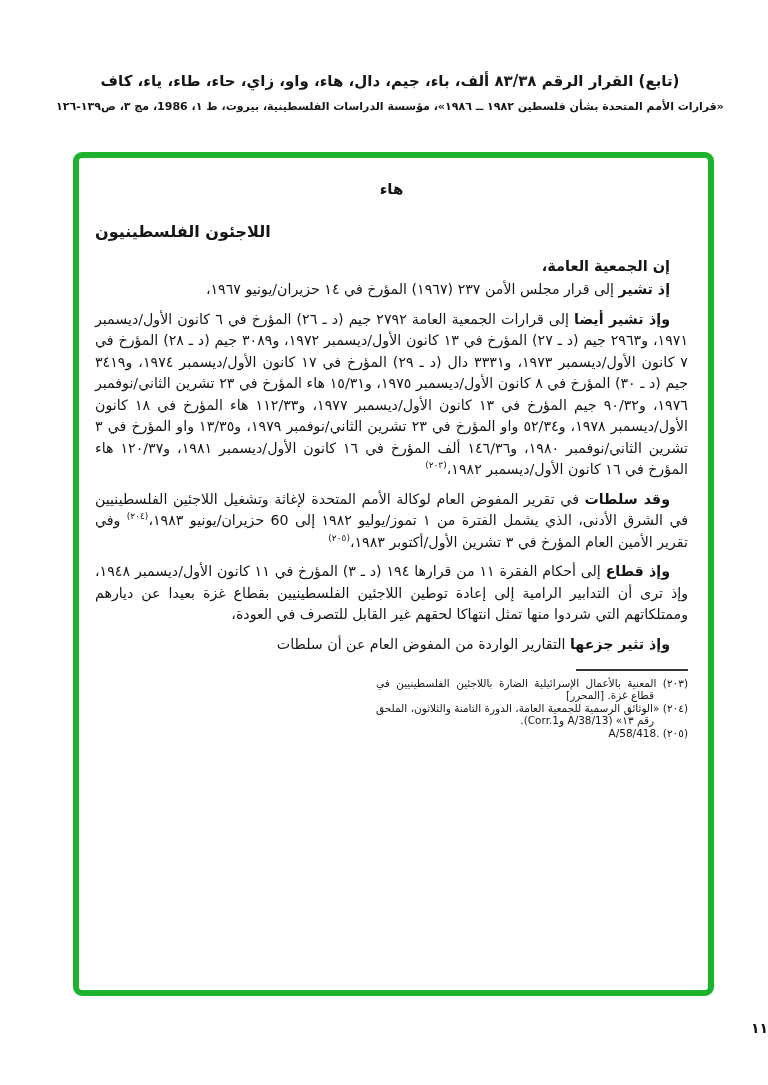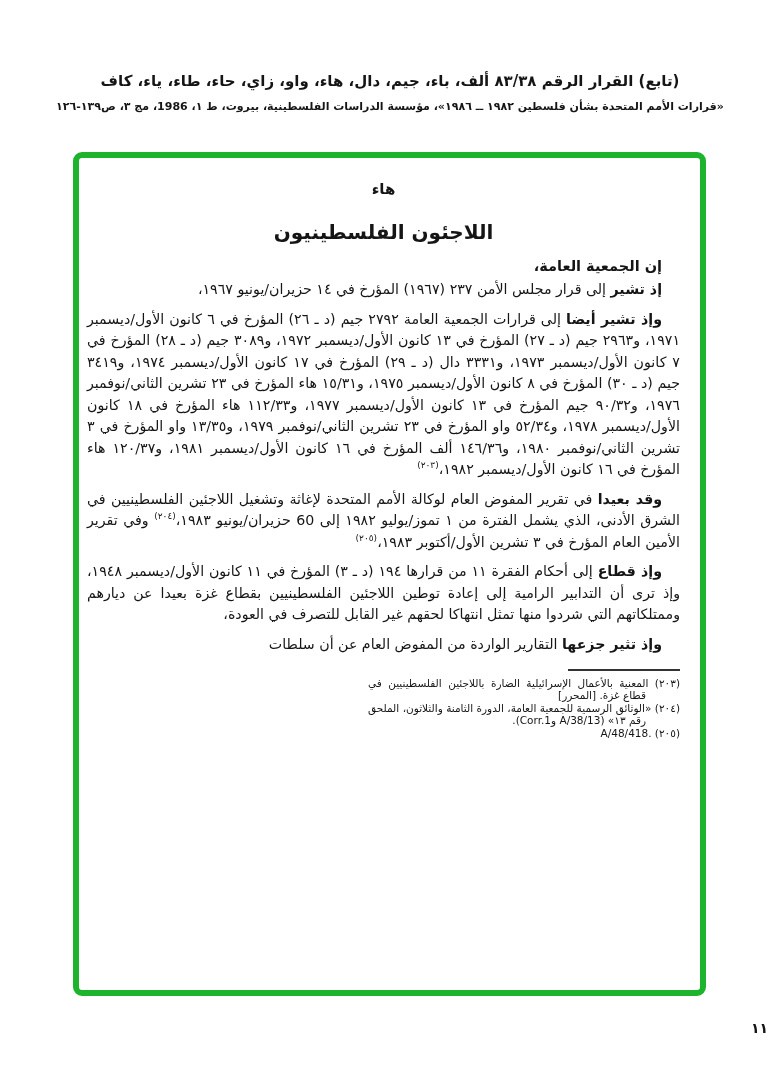--- a/index.html
+++ b/index.html
@@ -10,24 +10,24 @@
     direction:rtl;
   }
   
   .cite-header{position:absolute;top:72px;right:0;left:0;text-align:center;padding-left:12px;}
   .cite-line1{font-size:15px;font-weight:bold;letter-spacing:0;}
   .cite-line2{font-size:11px;font-weight:bold;margin-top:10px;}
   
   .doc-frame{
     position:absolute;top:152px;left:73px;width:593px;height:818px;
     border:6px solid #1db32c;border-radius:9px;background:#fff;
-    padding:14px 20px 0 8px;
+    padding:14px 20px 0 16px;
   }
   .section-letter{text-align:center;font-weight:bold;font-size:15px;margin:8px 0 18px 0;}
-  .doc-title{text-align:center;font-weight:bold;font-size:20px;line-height:32px;margin-bottom:10px;}
+  .doc-title{text-align:left;font-weight:bold;font-size:16px;line-height:32px;margin-bottom:10px;}
   .salutation{font-weight:bold;font-size:14.5px;text-indent:18px;margin:4px 0 5px 0;}
   .para{
     font-size:14.2px;line-height:21.5px;text-align:justify;
     text-indent:18px;margin:0 0 8px 0;
   }
   .para .lead{font-weight:bold;}
   .para sup{font-size:9px;line-height:0;}
   
   .footnote-sep{
     width:112px;height:0;border-top:2px solid #333;
@@ -55,26 +55,26 @@
 <div class="doc-frame" style="border-color: rgb(29, 179, 44);">
   <div class="section-letter">هاء</div>
   <div class="doc-title">
     <div>اللاجئون الفلسطينيون</div>
   </div>
   <div class="salutation">إن الجمعية العامة،</div>
 
   <div id="paragraph-list">
       <p class="para"><span class="lead">إذ تشير</span><span> إلى قرار مجلس الأمن ٢٣٧ (١٩٦٧) المؤرخ في ١٤ حزيران/يونيو ١٩٦٧،</span></p>
       <p class="para"><span class="lead">وإذ تشير أيضا</span><span> إلى قرارات الجمعية العامة ٢٧٩٢ جيم (د ـ ٢٦) المؤرخ في ٦ كانون الأول/ديسمبر ١٩٧١، و٢٩٦٣ جيم (د ـ ٢٧) المؤرخ في ١٣ كانون الأول/ديسمبر ١٩٧٢، و٣٠٨٩ جيم (د ـ ٢٨) المؤرخ في ٧ كانون الأول/ديسمبر ١٩٧٣، و٣٣٣١ دال (د ـ ٢٩) المؤرخ في ١٧ كانون الأول/ديسمبر ١٩٧٤، و٣٤١٩ جيم (د ـ ٣٠) المؤرخ في ٨ كانون الأول/ديسمبر ١٩٧٥، و١٥/٣١ هاء المؤرخ في ٢٣ تشرين الثاني/نوفمبر ١٩٧٦، و٩٠/٣٢ جيم المؤرخ في ١٣ كانون الأول/ديسمبر ١٩٧٧، و١١٢/٣٣ هاء المؤرخ في ١٨ كانون الأول/ديسمبر ١٩٧٨، و٥٢/٣٤ واو المؤرخ في ٢٣ تشرين الثاني/نوفمبر ١٩٧٩، و١٣/٣٥ واو المؤرخ في ٣ تشرين الثاني/نوفمبر ١٩٨٠، و١٤٦/٣٦ ألف المؤرخ في ١٦ كانون الأول/ديسمبر ١٩٨١، و١٢٠/٣٧ هاء المؤرخ في ١٦ كانون الأول/ديسمبر ١٩٨٢،</span><sup>(٢٠٣)</sup></p>
-      <p class="para"><span class="lead">وقد بعيدا</span><span> في تقرير المفوض العام لوكالة الأمم المتحدة لإغاثة وتشغيل اللاجئين الفلسطينيين في الشرق الأدنى، الذي يشمل الفترة من ١ تموز/يوليو ١٩٨٢ إلى 60 حزيران/يونيو ١٩٨٣،</span><sup>(٢٠٤)</sup><span> وفي تقرير الأمين العام المؤرخ في ٣ تشرين الأول/أكتوبر ١٩٨٣،</span><sup>(٢٠٥)</sup></p>
+      <p class="para"><span class="lead">وقد سلطات</span><span> في تقرير المفوض العام لوكالة الأمم المتحدة لإغاثة وتشغيل اللاجئين الفلسطينيين في الشرق الأدنى، الذي يشمل الفترة من ١ تموز/يوليو ١٩٨٢ إلى 60 حزيران/يونيو ١٩٨٣،</span><sup>(٢٠٤)</sup><span> وفي تقرير الأمين العام المؤرخ في ٣ تشرين الأول/أكتوبر ١٩٨٣،</span><sup>(٢٠٥)</sup></p>
       <p class="para"><span class="lead">وإذ قطاع</span><span> إلى أحكام الفقرة ١١ من قرارها ١٩٤ (د ـ ٣) المؤرخ في ١١ كانون الأول/ديسمبر ١٩٤٨، وإذ ترى أن التدابير الرامية إلى إعادة توطين اللاجئين الفلسطينيين بقطاع غزة بعيدا عن ديارهم وممتلكاتهم التي شردوا منها تمثل انتهاكا لحقهم غير القابل للتصرف في العودة،</span></p>
       <p class="para"><span class="lead">وإذ تثير جزعها</span><span> التقارير الواردة من المفوض العام عن أن سلطات</span></p>
     </div>
 
   <div class="footnote-sep"></div>
   <div class="footnotes" id="footnote-list">
       <div class="footnote"><span class="fn-marker">(٢٠٣) </span><span>المعنية بالأعمال الإسرائيلية الضارة باللاجئين الفلسطينيين في قطاع غزة. [المحرر]</span></div>
       <div class="footnote"><span class="fn-marker">(٢٠٤) </span><span>«الوثائق الرسمية للجمعية العامة، الدورة الثامنة والثلاثون، الملحق رقم ١٣» (A/38/13‎ وCorr.1‎).</span></div>
-      <div class="footnote"><span class="fn-marker">(٢٠٥) </span><span>A/48/418.‎</span></div>
+      <div class="footnote"><span class="fn-marker">(٢٠٥) </span><span>A/58/418.‎</span></div>
     </div>
 </div>
 
 <div class="page-number">١١</div>
 
 </body></html>

